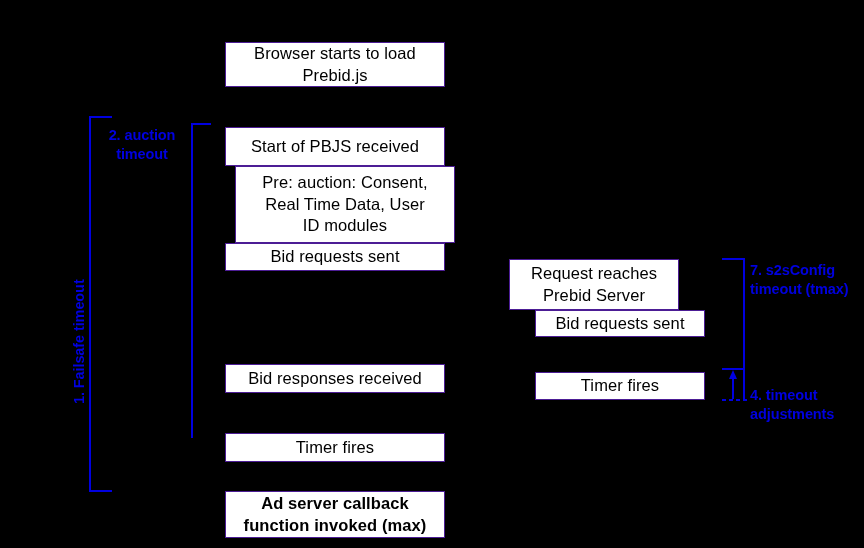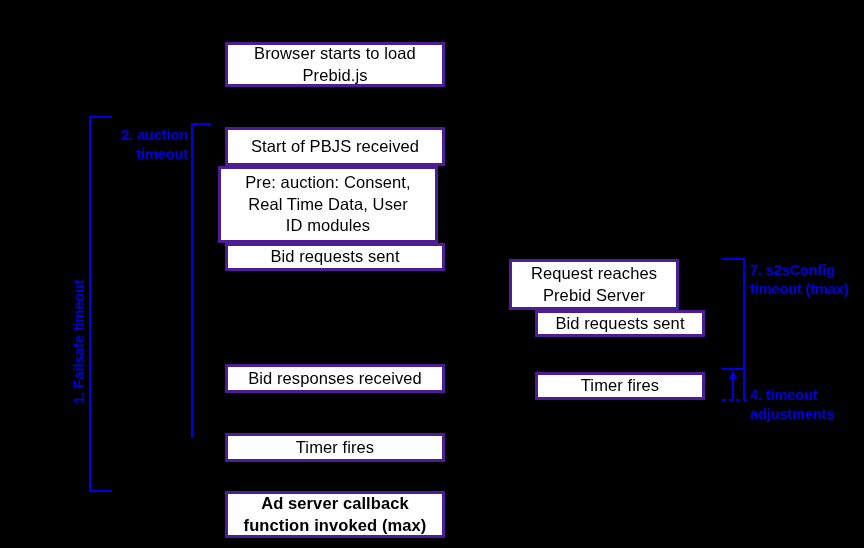--- a/index.html
+++ b/index.html
@@ -17,21 +17,21 @@
   #diagram-canvas {
     position: absolute;
     left: 0; top: 0;
     width: 864px;
     height: 548px;
   }
   .node-box {
     position: absolute;
     background: #ffffff;
     color: #000000;
-    border: 3px solid #4c1d95;
+    border: 1px solid #4c1d95;
     box-sizing: border-box;
     display: flex;
     align-items: center;
     justify-content: center;
     text-align: center;
     font-size: 16.5px;
     line-height: 1.32;
     font-family: "Liberation Sans", sans-serif;
     white-space: pre-line;
     letter-spacing: 0.1px;
@@ -40,21 +40,21 @@
     position: absolute;
     color: #0000E0;
     font-weight: bold;
     font-size: 14.5px;
     line-height: 1.28;
     font-family: "Liberation Sans", sans-serif;
     white-space: pre-line;
     letter-spacing: -0.1px;
   }
   .annot.right-align {
-    text-align: right;
+    text-align: center;
   }
   .annot.vertical {
     transform-origin: left top;
     transform: rotate(-90deg);
     white-space: nowrap;
   }
   svg { display: block; }
 </style>
 </head>
 <body>
@@ -79,21 +79,21 @@
     <line x1="733" y1="399" x2="733" y2="375" stroke="#0000E0" stroke-width="2"></line>
     <path d="M 733 370 L 729 379 L 737 379 Z" fill="#0000E0"></path>
   </g>
 </svg>
 
 <div class="node-box" style="left:225px; top:42px; width:220px; height:45px;">Browser starts to load
 Prebid.js</div>
 
 <div class="node-box" style="left:225px; top:127px; width:220px; height:39px;">Start of PBJS received</div>
 
-<div class="node-box" style="left:218px; top:166px; width:220px; height:77px;">Pre: auction: Consent,
+<div class="node-box" style="left:235px; top:166px; width:220px; height:77px;">Pre: auction: Consent,
 Real Time Data, User
 ID modules</div>
 
 <div class="node-box" style="left:225px; top:243px; width:220px; height:28px;">Bid requests sent</div>
 
 <div class="node-box" style="left:225px; top:364px; width:220px; height:29px;">Bid responses received</div>
 
 <div class="node-box" style="left:225px; top:433px; width:220px; height:29px;">Timer fires</div>
 
 <div class="node-box" style="left:225px; top:491px; width:220px; height:47px;font-weight:bold;">Ad server callback

